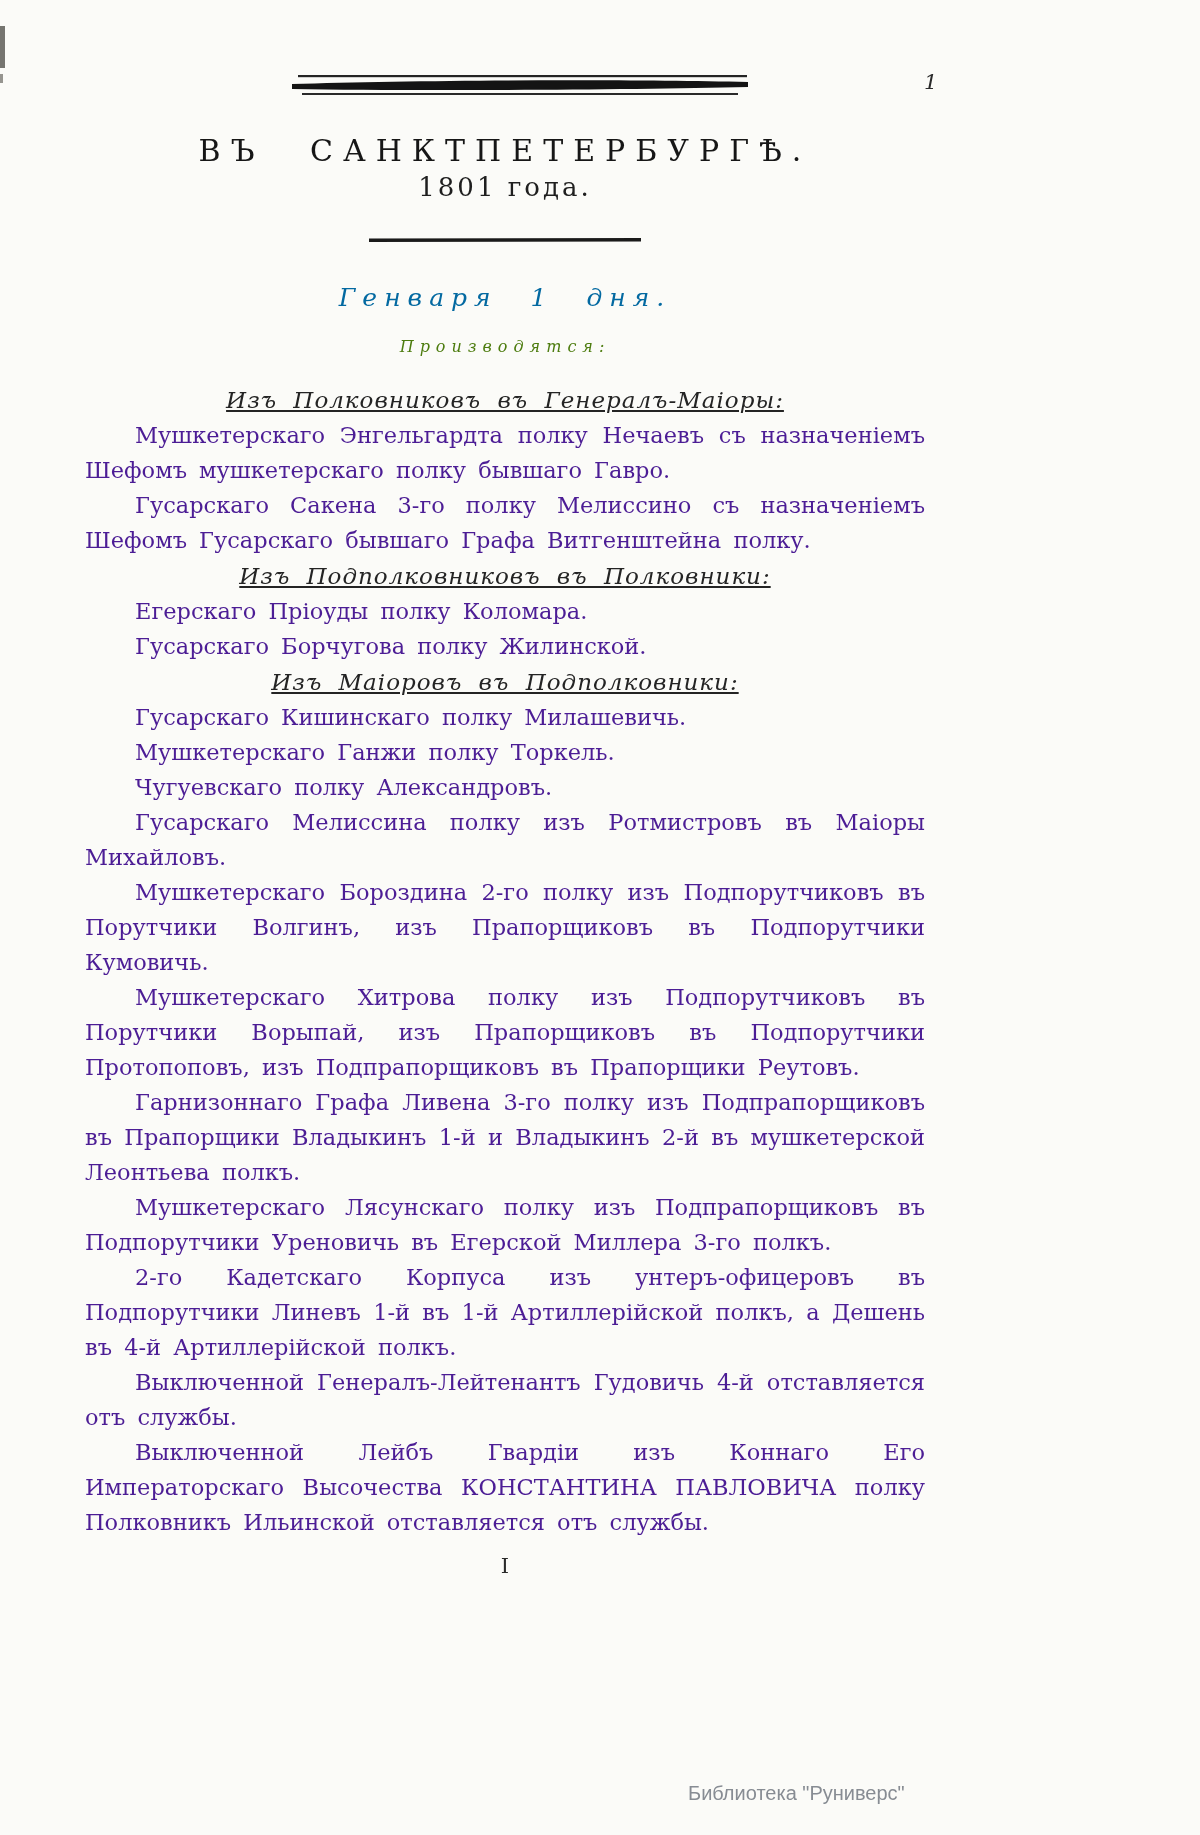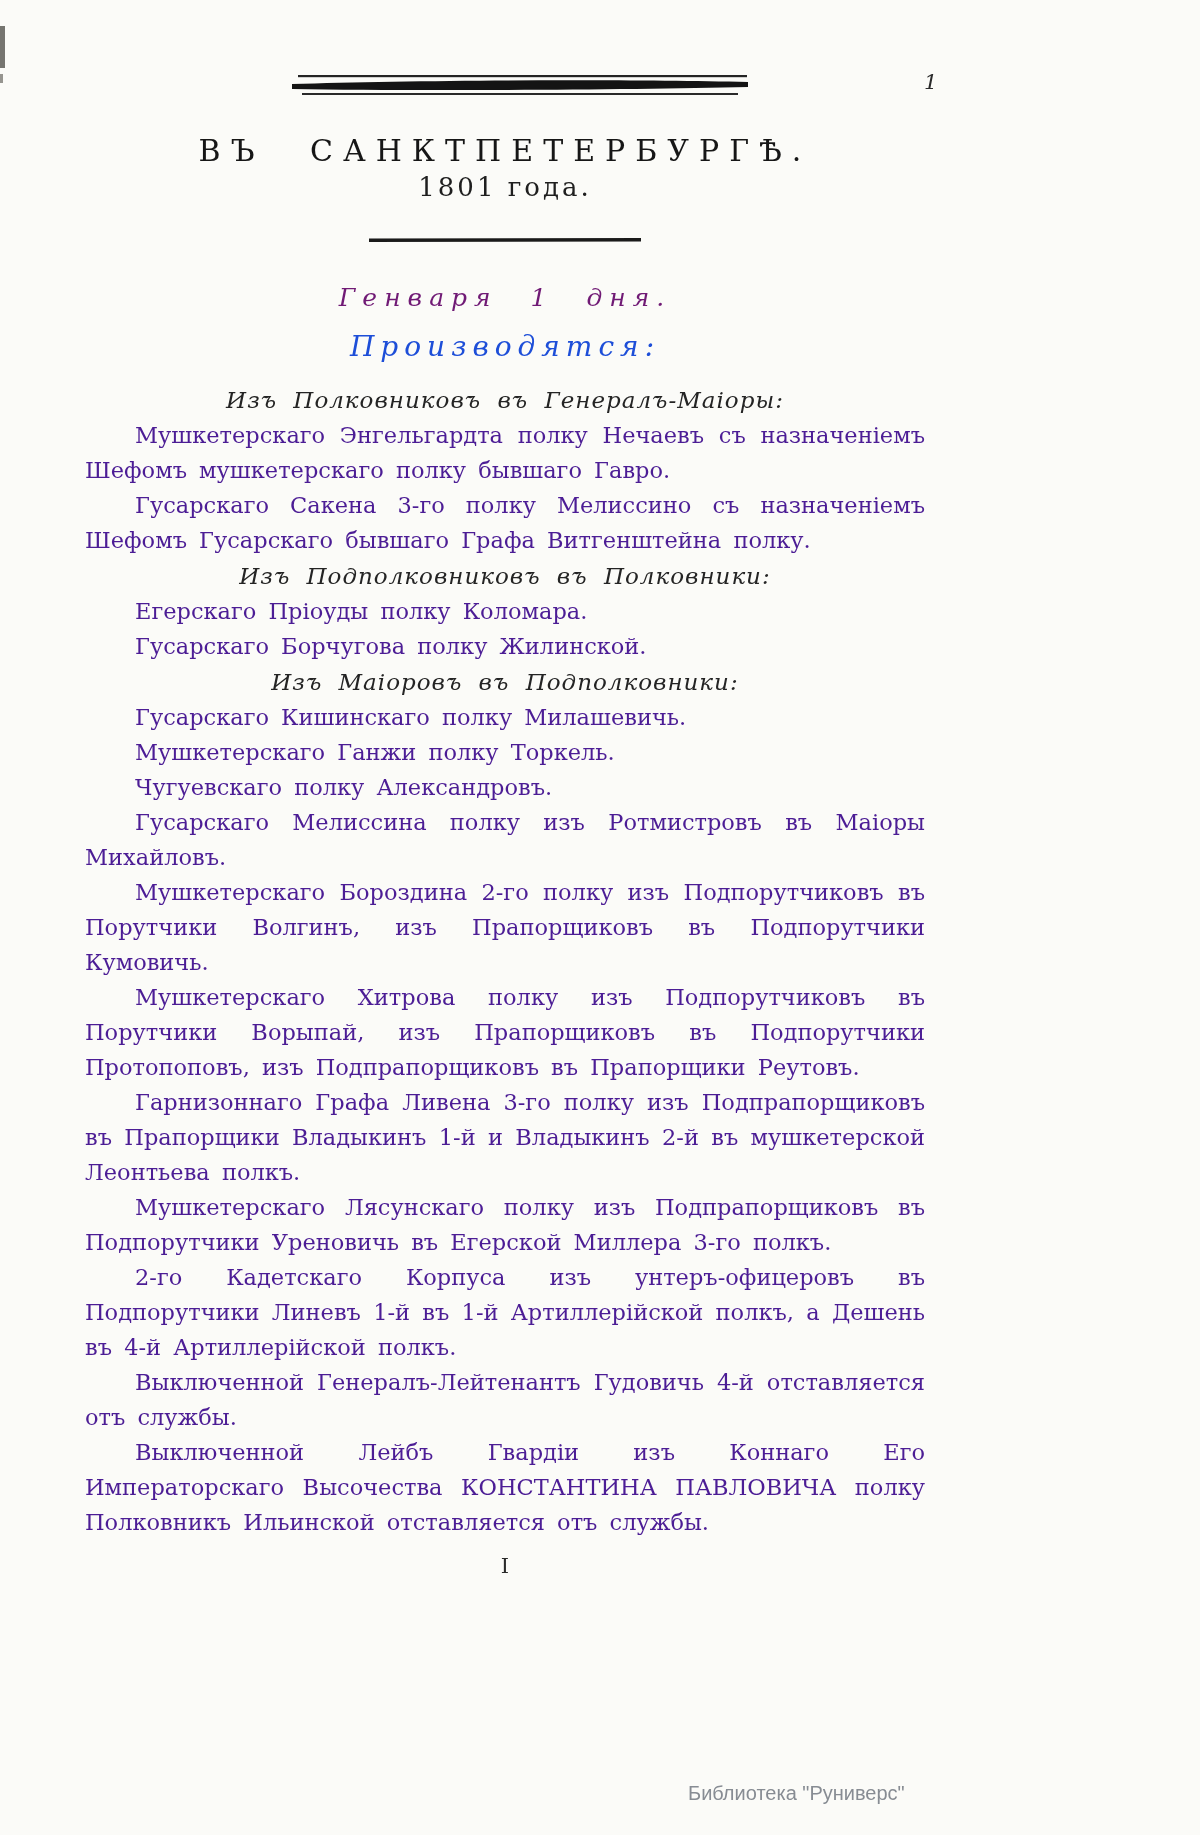--- a/index.html
+++ b/index.html
@@ -55,42 +55,43 @@
     clip-path: polygon(0 15%, 100% 0, 100% 85%, 0 100%);
   }
   .date-heading {
     margin-top: 40px;
     text-align: center;
     font-style: italic;
     font-size: 25px;
     line-height: 32px;
     letter-spacing: 7px;
     word-spacing: 18px;
-    color: #701a75;
+    color: #0369a1;
   }
   .action-heading {
     margin-top: 17px;
     text-align: center;
     font-style: italic;
-    font-size: 28px;
+    font-size: 16px;
     line-height: 32px;
     letter-spacing: 6px;
     word-spacing: 14px;
-    color: #1d4ed8;
+    color: #4d7c0f;
   }
   .body-blocks { margin-top: 20px; }
   .section-heading {
     text-align: center;
     font-style: italic;
     font-size: 23px;
     letter-spacing: 1px;
     word-spacing: 8px;
     line-height: 34px;
     margin: 1px 0;
     color: #242424;
+    text-decoration: underline;
   }
   .para {
     font-size: 22.5px;
     line-height: 35px;
     text-align: justify;
     text-indent: 50px;
     word-spacing: 5px;
     margin: 0;
     color: #4c1d95;
   }

